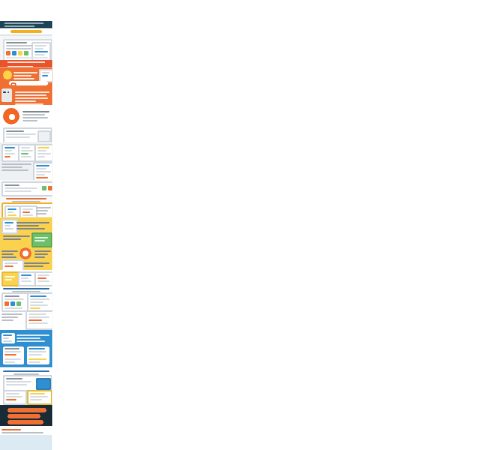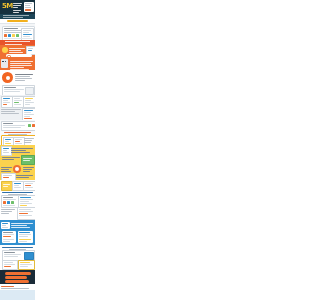--- a/index.html
+++ b/index.html
@@ -73,38 +73,20 @@
 
   
   .foot{top:284px;height:16px;background:#ffffff;}
   .foot .fblue{position:absolute;left:0;top:6px;width:35px;height:10px;background:#dceaf4;}
 </style>
 </head>
 <body>
 
 <div id="page">
 
-  <div class="sec hdr" style="top: 0px; height: 14px; background: rgb(22, 49, 63);">
-    <div class="logo">
-      <span>5M</span>
-    </div>
-    <div class="htxt">
-      <div class="tl w" style="width:100%"></div>
-      <div class="tl w" style="width:85%"></div>
-      <div class="tl w" style="width:60%"></div>
-      <div class="tl w" style="width:92%;margin-top:2px"></div>
-      <div class="tl w" style="width:70%"></div>
-    </div>
-    <div class="card">
-      <div class="cl" style="width:7px"></div>
-      <div class="cl" style="width:5px"></div>
-      <div class="cl" style="width:6px"></div>
-      <div class="cb" style="width:6px"></div>
-    </div>
-  </div>
 
   <div class="sec navbar" style="top: 14px; height: 5px; background: rgb(29, 69, 87);">
     <div class="nl" style="width:26px"></div>
     <div class="nl" style="width:20px"></div>
   </div>
 
   <div class="sec pillrow" style="top: 19px; height: 4px; background: rgb(255, 255, 255);">
     <div class="pill"></div>
   </div>
 

